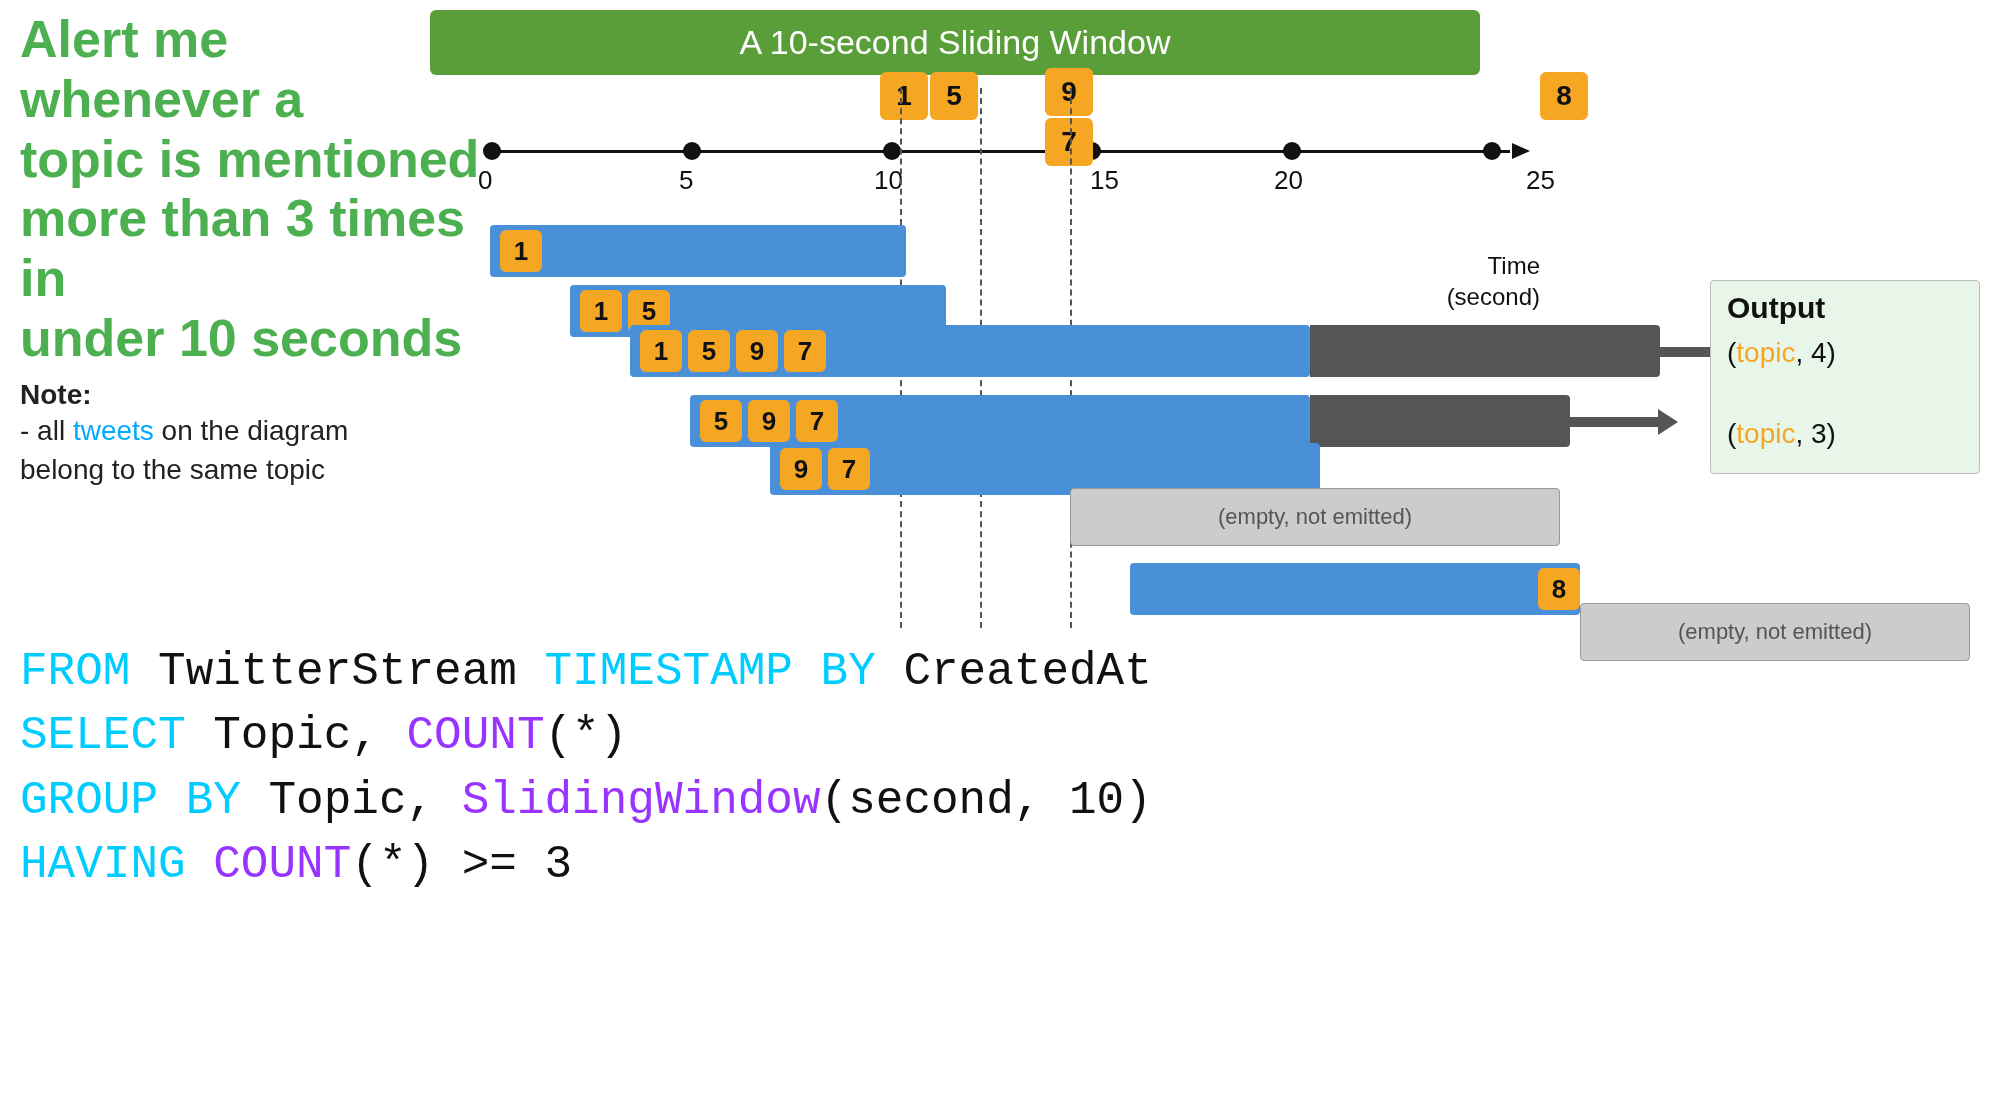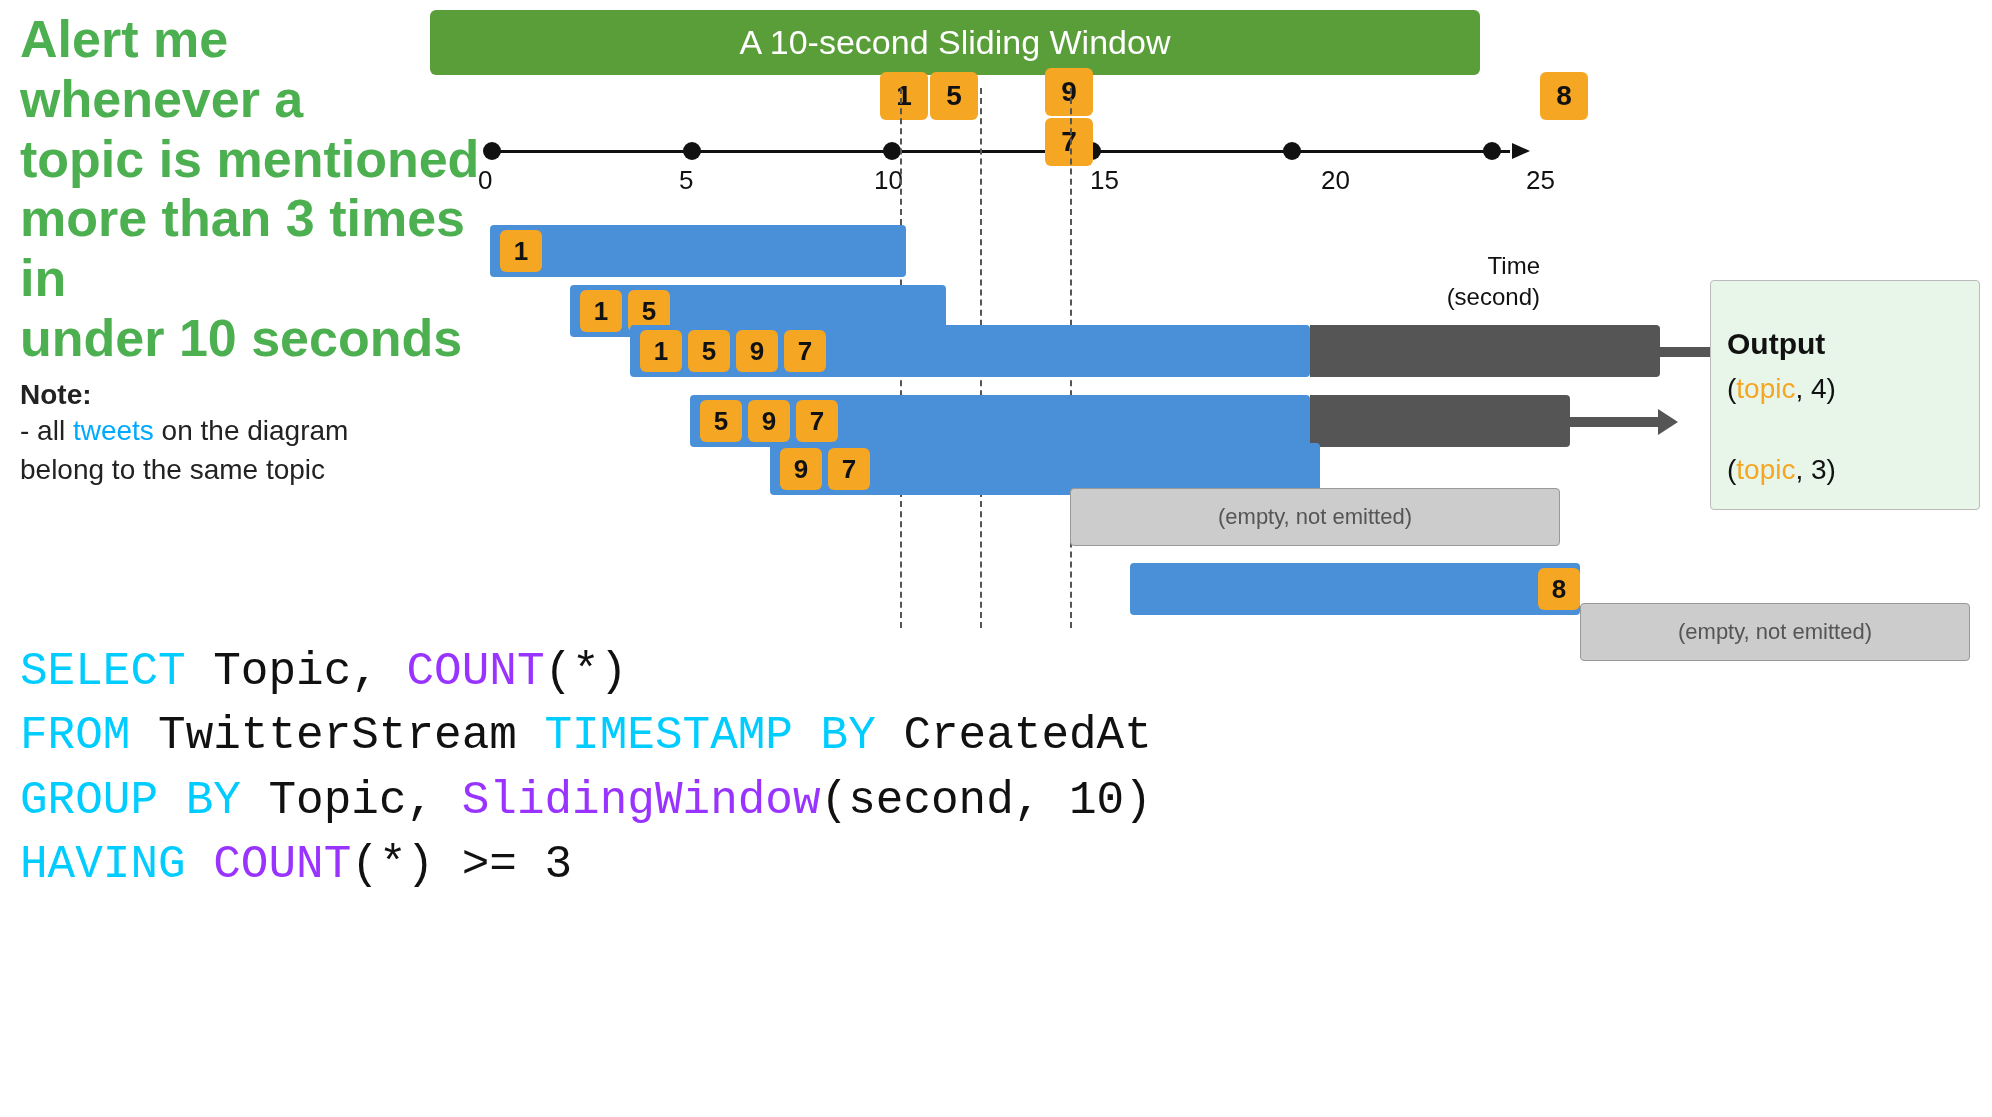--- a/index.html
+++ b/index.html
@@ -233,21 +233,20 @@
       border: 1px solid #bbb;
       border-radius: 4px;
       padding: 10px 16px 16px 16px;
     }
 
     .output-title {
       font-size: 30px;
       font-weight: bold;
       color: #111;
       margin-bottom: 6px;
-      margin-top: 36px;
     }
 
     .output-item {
       font-size: 28px;
       color: #111;
       line-height: 1.6;
     }
 
     .output-topic { color: #f5a623; }
 
@@ -300,21 +299,21 @@
     <div class="tick-dot" style="left:260px;"></div>
     <div class="tick-label" style="left:257px;">5</div>
 
     <div class="tick-dot" style="left:460px;"></div>
     <div class="tick-label" style="left:452px;">10</div>
 
     <div class="tick-dot" style="left:660px;"></div>
     <div class="tick-label" style="left:668px;">15</div>
 
     <div class="tick-dot" style="left:860px;"></div>
-    <div class="tick-label" style="left:852px;margin-left:47px;">20</div>
+    <div class="tick-label" style="left:852px;">20</div>
 
     <div class="tick-dot" style="left:1060px;"></div>
     <div class="tick-label" style="left:1104px;">25</div>
 
     <div class="time-label">
       <span>Time</span><br>
       <span>(second)</span>
     </div>
   </div>
 
@@ -387,24 +386,24 @@
     </div>
     <div class="output-item" style="margin-top:36px;">
       (<span class="output-topic">topic</span>, 3)
     </div>
   </div>
 
 </div>
 
 <div class="sql-section">
   <div>
+    <span class="kw-from">FROM</span><span class="kw-plain"> TwitterStream </span><span class="kw-timestamp">TIMESTAMP</span><span class="kw-by"> BY</span><span class="kw-plain"> CreatedAt</span>
+  </div>
+  <div>
     <span class="kw-select">SELECT</span><span class="kw-plain"> Topic, </span><span class="kw-count">COUNT</span><span class="kw-plain">(*)</span>
-  </div>
-  <div>
-    <span class="kw-from">FROM</span><span class="kw-plain"> TwitterStream </span><span class="kw-timestamp">TIMESTAMP</span><span class="kw-by"> BY</span><span class="kw-plain"> CreatedAt</span>
   </div>
   <div>
     <span class="kw-group">GROUP</span><span class="kw-by"> BY</span><span class="kw-plain"> Topic, </span><span class="kw-sliding">SlidingWindow</span><span class="kw-plain">(second, 10)</span>
   </div>
   <div>
     <span class="kw-having">HAVING</span><span class="kw-count"> COUNT</span><span class="kw-plain">(*) &gt;= 3</span>
   </div>
 </div>
 
 </body></html>

